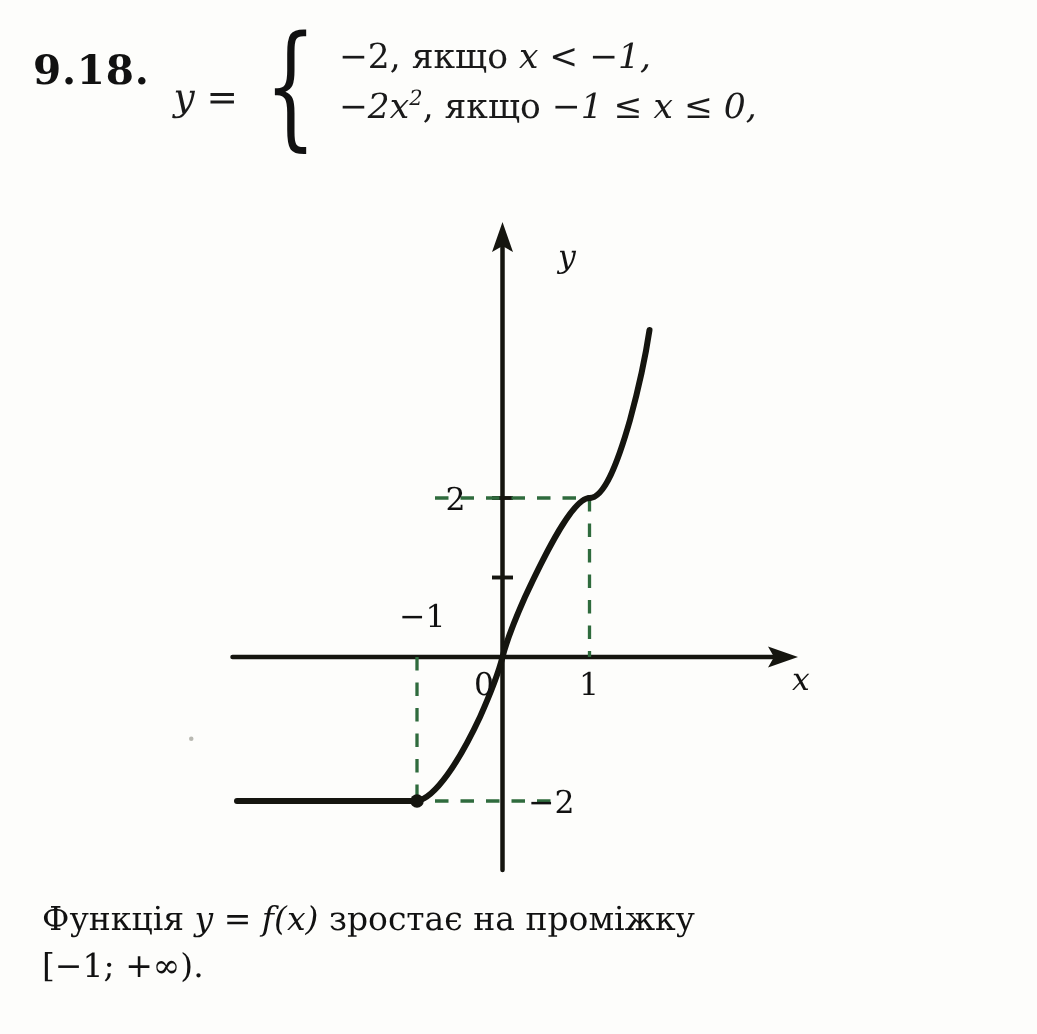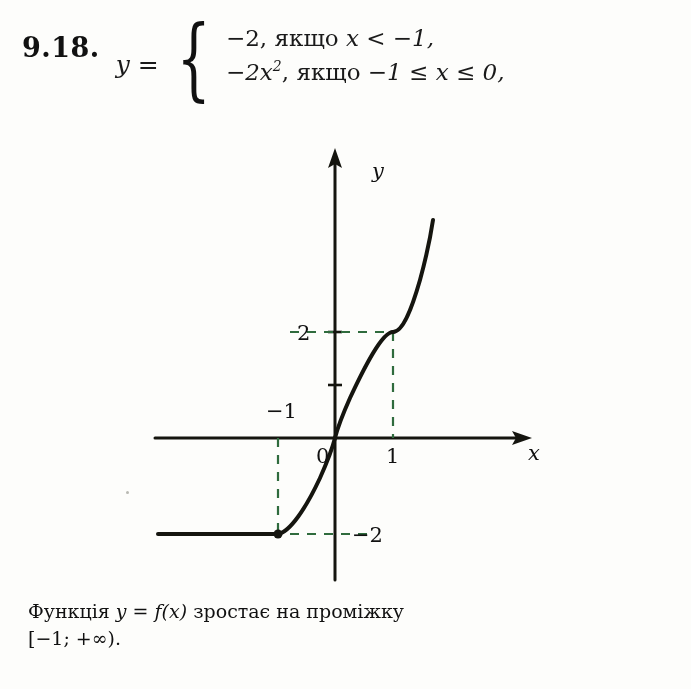--- a/index.html
+++ b/index.html
@@ -97,21 +97,21 @@
     fill: #111;
   }
 
   
   .conclusion {
     position: absolute;
     left: 28px;
     top: 598px;
     width: 640px;
     font-family: "DejaVu Serif", serif;
-    font-size: 19px;
+    font-size: 22px;
     line-height: 1.42;
     color: #111;
   }
   .conclusion i { font-style: italic; }
   .conclusion .line2 { display: block; }
 
   .speck {
     position: absolute;
     width: 3px;
     height: 3px;

